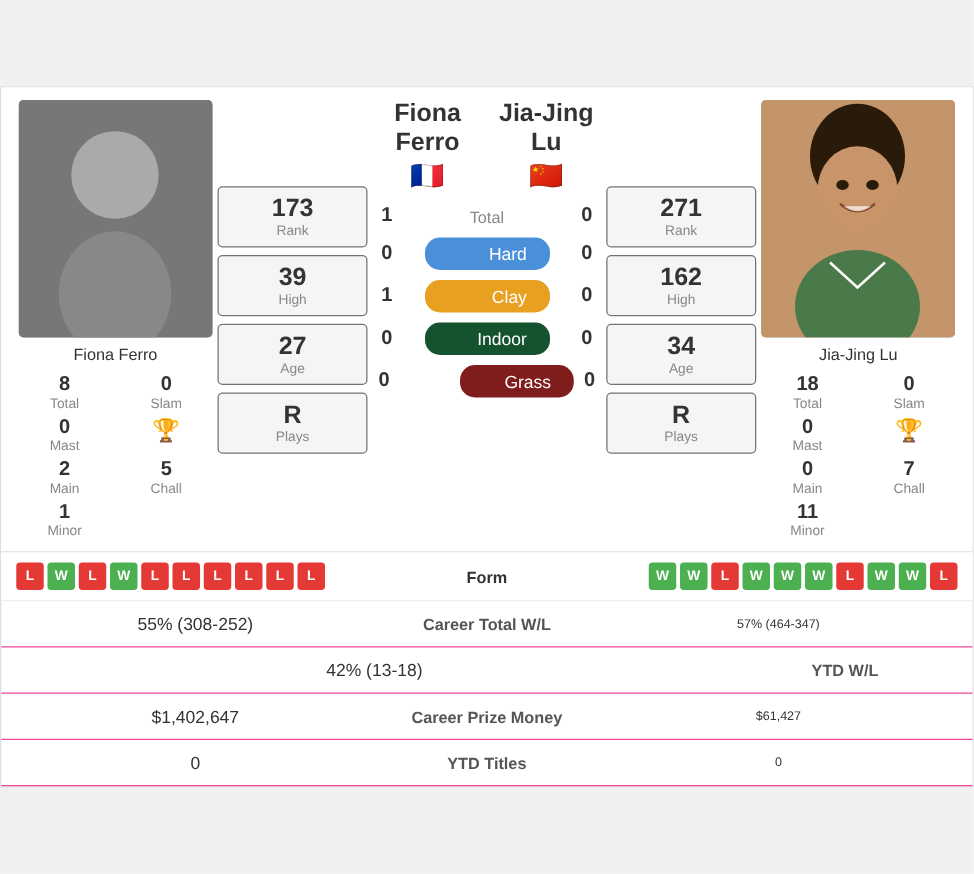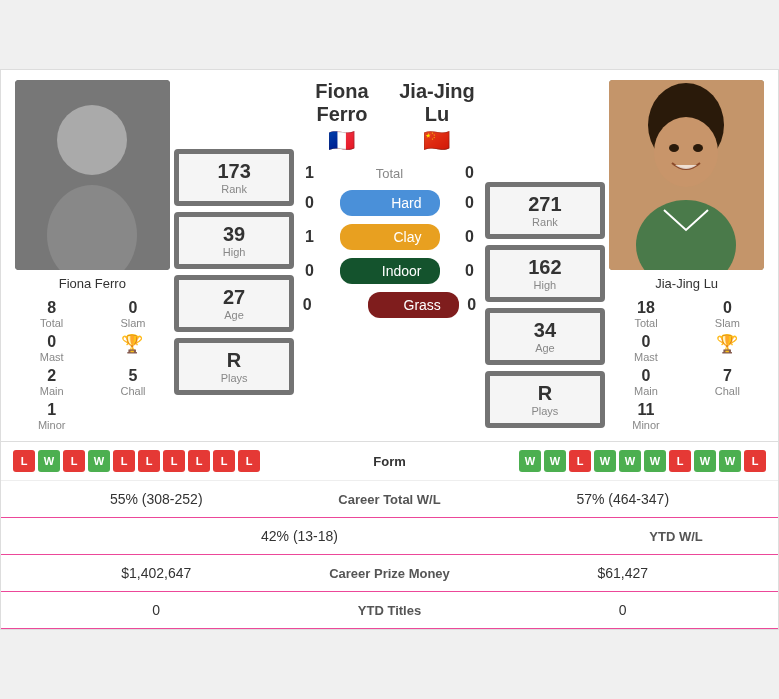--- a/index.html
+++ b/index.html
@@ -138,34 +138,34 @@
       display: flex;
       flex-direction: column;
       align-items: center;
       width: 190px;
     }
     .right-stats-col {
       display: flex;
       flex-direction: column;
       align-items: center;
       width: 130px;
-      justify-content: flex-end;
+      justify-content: flex-start;
       margin-top: 66px;
     }
     .left-stats-col {
       display: flex;
       flex-direction: column;
       align-items: center;
       width: 130px;
       justify-content: flex-start;
       margin-top: 66px;
     }
     .stat-block {
       background: #f5f5f5;
-      border: 5px solid #737373;
+      border: 1px solid #737373;
       border-radius: 4px;
       padding: 6px 14px;
       text-align: center;
       margin: 3px 0;
       width: 120px;
     }
     .stat-block-val {
       font-size: 20px;
       font-weight: bold;
       color: #333;
@@ -231,21 +231,21 @@
     .stats-center-label {
       width: 180px;
       text-align: center;
       font-size: 13px;
       font-weight: bold;
       color: #555;
     }
     .stats-right-val {
       flex: 1;
       text-align: center;
-      font-size: 14px;
+      font-size: 10px;
       color: #333;
     }
   </style>
 </head>
 <body>
 
 <div class="container">
 
   <div class="top-section">
 

